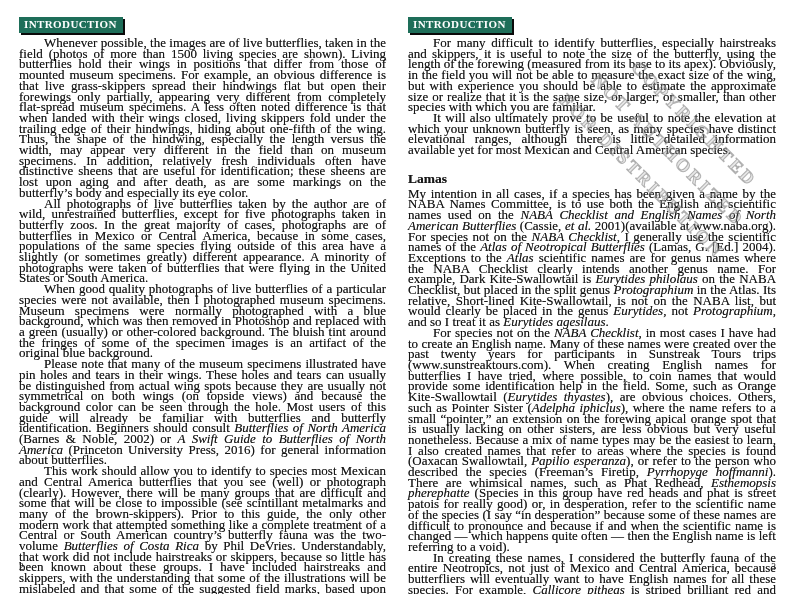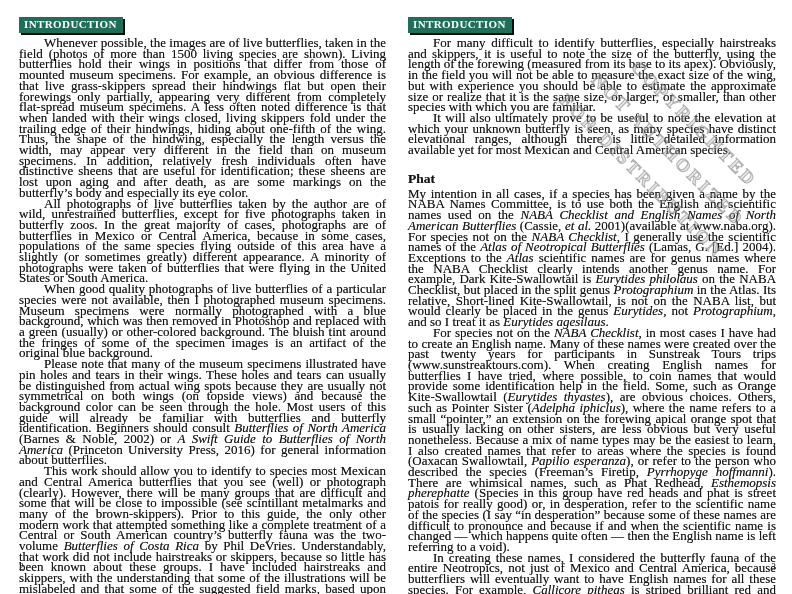--- a/index.html
+++ b/index.html
@@ -100,21 +100,21 @@
         <p class="para indent"><span>This work should allow you to identify to species most Mexican and Central America butterflies that you see (well) or photograph (clearly).  However, there will be many groups that are difficult and some that will be close to impossible (see scintillant metalmarks and many of the brown-skippers).   Prior to this guide, the only other modern work that attempted something like a complete treatment of a Central or South American country’s butterfly fauna was the two-volume </span><em>Butterflies of Costa Rica</em><span> by Phil DeVries.  Understandably, that work did not include hairstreaks or skippers, because so little has been known about these groups.  I have included hairstreaks and skippers, with the understanding that some of the illustrations will be mislabeled and that some of the suggested field marks, based upon limited sample size, will prove to be unreliable.   In a fair number of cases you will have to settle for identifying the butterfly as one of a small number of possible species, because, so far as I am aware, present knowledge doesn’t allow us to separate these species in the field.  In most of these cases photos of museum specimens identified as the species in question are shown without any other identification information, and the identification given should be considered to be tentative.</span></p>
       </div>
   </div>
 
   <div class="page page-right">
     <div class="intro-badge">INTRODUCTION</div>
     <div class="body-text">
         <p class="para indent"><span>For many difficult to identify butterflies, especially hairstreaks and skippers, it is useful to note the size of the butterfly, using the length of the forewing (measured from its base to its apex).  Obviously, in the field you will not be able to measure the exact size of the wing, but with experience you should be able to estimate the approximate size or realize that it is the same size, or larger, or smaller, than other species with which you are familiar.</span></p>
         <p class="para indent"><span>It will also ultimately prove to be useful to note the elevation at which your unknown butterfly is seen, as many species have distinct elevational ranges, although there is little detailed information available yet for most Mexican and Central American species.</span></p>
       </div>
-    <div class="names-heading">Phat</div>
+    <div class="names-heading">Lamas</div>
     <div class="body-text">
         <p class="para"><span>My intention in all cases, if a species has been given a name by the NABA Names Committee, is to use both the English and scientific names used on the </span><em>NABA Checklist and English Names of North American Butterflies</em><span> (Cassie, </span><em>et al.</em><span> 2001)(available at www.naba.org).  For species not on the </span><em>NABA Checklist</em><span>, I generally use the scientific names of the </span><em>Atlas of Neotropical Butterflies</em><span> (Lamas, G. [Ed.] 2004).  Exceptions to the </span><em>Atlas</em><span> scientific names are for genus names where the NABA Checklist clearly intends another genus name.  For example, Dark Kite-Swallowtail is </span><em>Eurytides philolaus</em><span> on the NABA Checklist, but placed in the split genus </span><em>Protographium</em><span> in the Atlas.  Its relative, Short-lined Kite-Swallowtail, is not on the NABA list, but would clearly be placed in the genus </span><em>Eurytides</em><span>, not </span><em>Protographium</em><span>, and so I treat it as </span><em>Eurytides agesilaus</em><span>.</span></p>
         <p class="para indent"><span>For species not on the </span><em>NABA Checklist</em><span>, in most cases I have had to create an English name.  Many of these names were created over the past twenty years for participants in Sunstreak Tours trips (www.sunstreaktours.com).  When creating English names for butterflies I have tried, where possible, to coin names that would provide some identification help in the field.  Some, such as Orange Kite-Swallowtail (</span><em>Eurytides thyastes</em><span>), are obvious choices.  Others, such as Pointer Sister (</span><em>Adelpha iphiclus</em><span>), where the name refers to a small “pointer,” an extension on the forewing apical orange spot that is usually lacking on other sisters, are less obvious but very useful nonetheless.  Because a mix of name types may be the easiest to learn, I also created names that refer to areas where the species is found (Oaxacan Swallowtail, </span><em>Papilio esperanza</em><span>),  or refer to the person who described the species (Freeman’s Firetip, </span><em>Pyrrhopyge hoffmanni</em><span>).  There are whimsical names, such as Phat Redhead, </span><em>Esthemopsis pherephatte</em><span> (Species in this group have red heads and phat is street patois for really good) or, in desperation, refer to the scientific name of the species (I say “in desperation” because some of these names are difficult to pronounce and because if and when the scientific name is changed — which happens quite often — then the English name is left referring to a void).</span></p>
         <p class="para indent"><span>In creating these names, I considered the butterfly fauna of the entire Neotropics, not just of Mexico and Central America, because butterfliers will eventually want to have English names for all these species.  For example, </span><em>Callicore pitheas</em><span> is striped brilliant red and black above, unlike any other Mexican eighty-eight.  But, there are quite a few other species of non-Mexican eighty-eights that have similar patterns above.  Therefore, I named this species, Two-eyed Eighty-eight, referring to a unique pattern on its underside.  Also, in considering the entire Neotropics, new group names for butterflies,</span></p>
       </div>
   </div>
 
   <div class="watermark">
       <div class="watermark-line">COPYRIGHTED</div>
       <div class="watermark-line">NOT AUTHORIZED</div>

